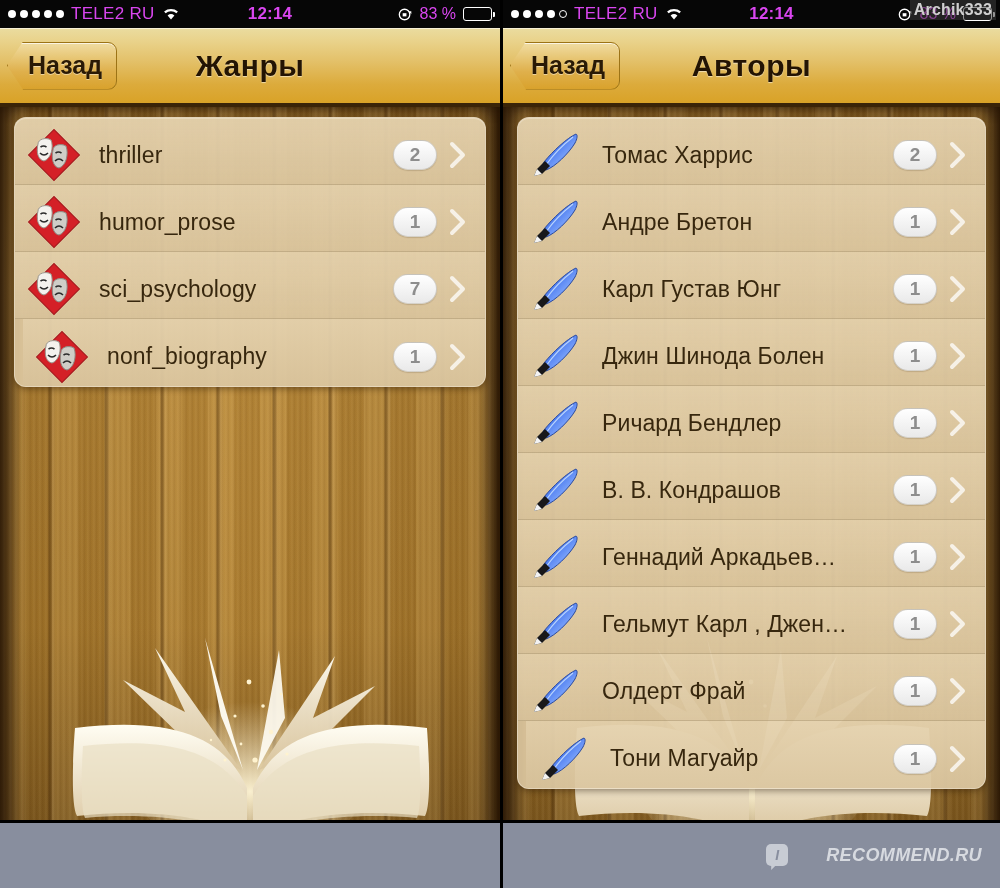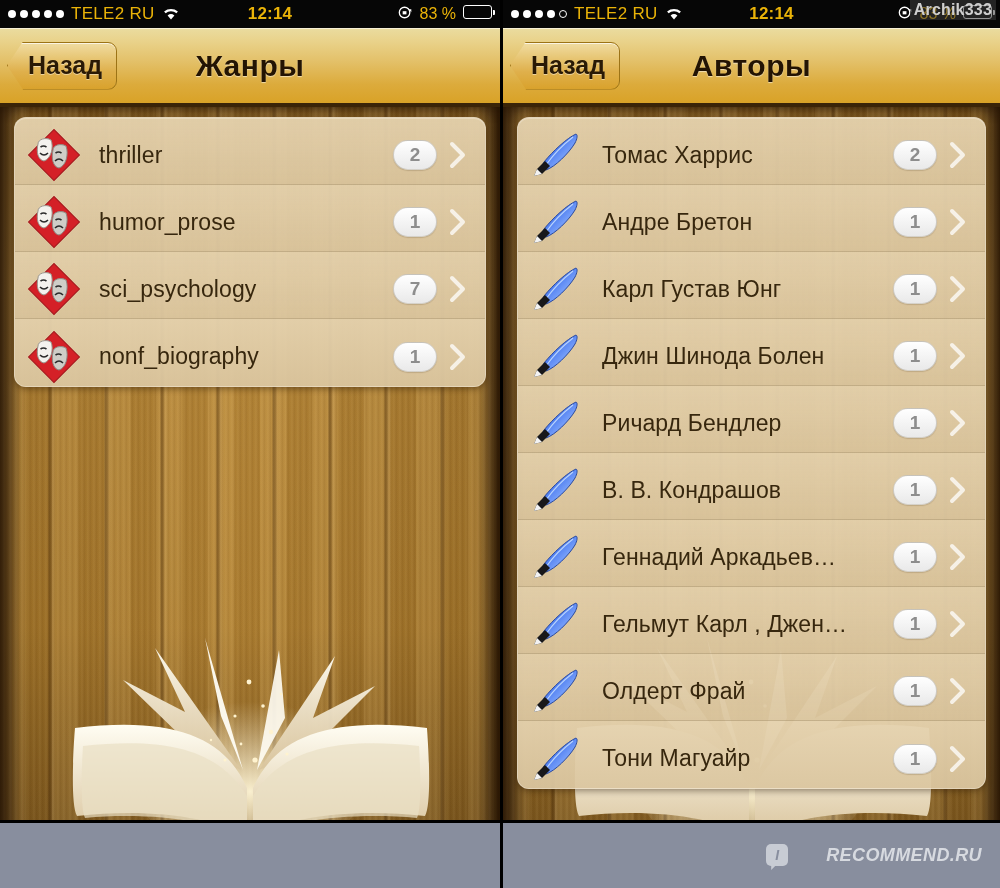--- a/index.html
+++ b/index.html
@@ -31,21 +31,21 @@
   .panel.right { border-left: 3px solid #000; }
 
   
   .status-bar {
     position: relative;
     height: 28px;
     background: #060606;
     display: flex;
     align-items: center;
     padding: 0 8px;
-    color: #eab308;
+    color: #d946ef;
     z-index: 40;
   }
   .status-left {
     display: flex;
     align-items: center;
     gap: 7px;
     flex: 0 0 auto;
   }
   .dots { display: flex; gap: 4px; align-items: center; }
   .dot {
@@ -70,21 +70,21 @@
     text-align: center;
     font-size: 17px;
     font-weight: 700;
     letter-spacing: 0.2px;
     pointer-events: none;
     margin-left: 40px;
   }
   .status-right {
     margin-left: auto;
     display: flex;
-    align-items: flex-start;
+    align-items: center;
     gap: 7px;
     z-index: 2;
   }
   .rotlock-icon { width: 15px; height: 15px; display: block; }
   .battery-pct { font-size: 16px; font-weight: 400; white-space: nowrap; }
   .battery {
     position: relative;
     width: 29px; height: 14px;
     border: 1.5px solid #fff;
     border-radius: 3px;
@@ -248,21 +248,21 @@
     height: 67px;
     display: flex;
     align-items: center;
     padding: 8px 10px 0 8px;
     cursor: pointer;
     border-bottom: 1px solid rgba(120,95,55,.30);
     background: linear-gradient(to bottom,
         rgba(232,214,179,.62) 0%,
         rgba(216,195,156,.52) 100%);
   }
-  .row:last-child { border-bottom: none; }
+  .row:last-child { border-bottom: none; margin-left: 8px; }
 
   .row-icon {
     flex: 0 0 auto;
     width: 62px;
     height: 58px;
     display: flex;
     align-items: center;
     justify-content: center;
   }
   .row-icon svg { display: block; }

